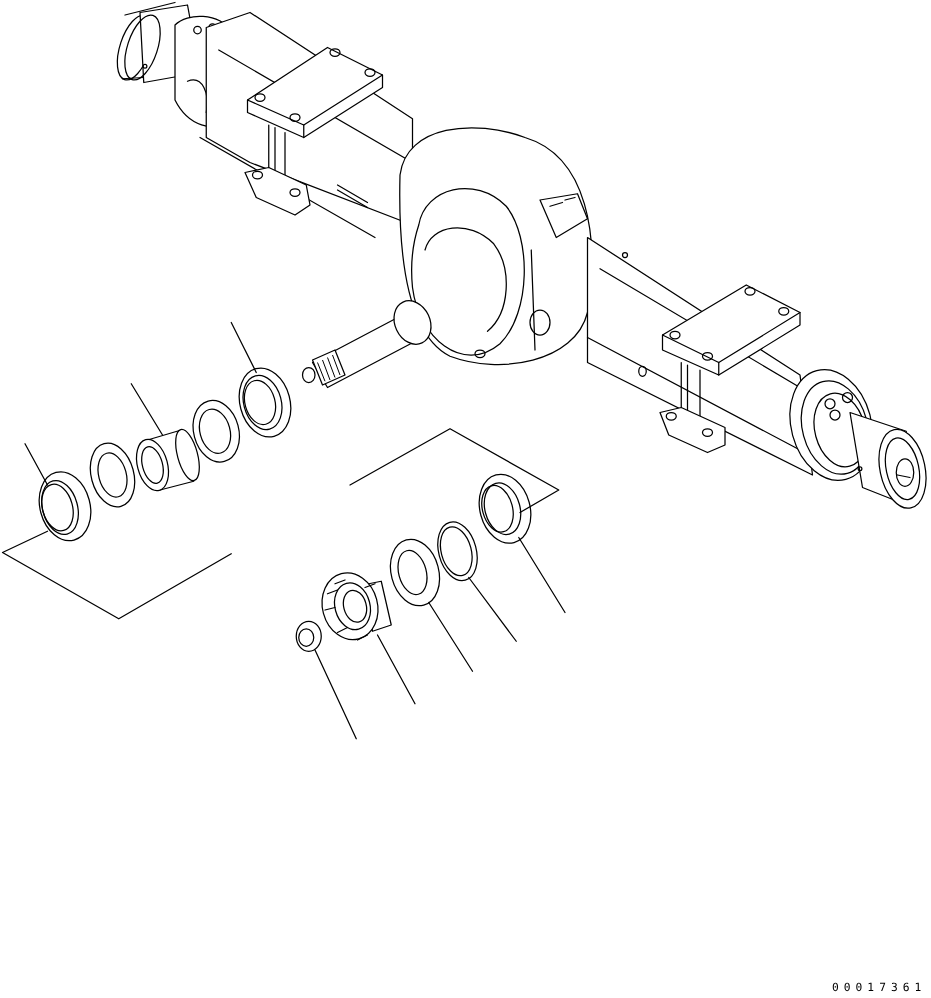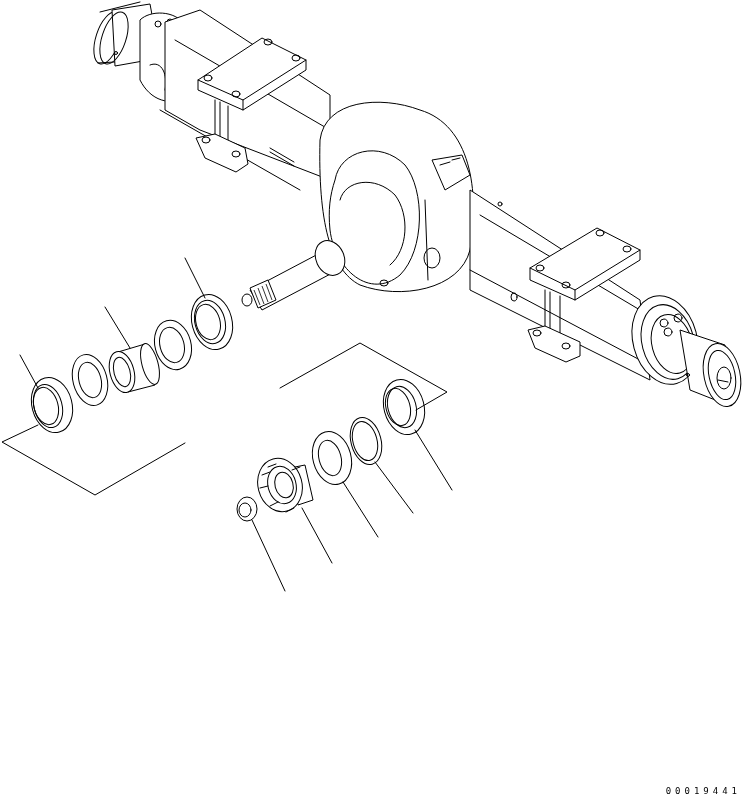--- a/index.html
+++ b/index.html
@@ -169,13 +169,13 @@
     <line class="ln" x1="375" y1="462" x2="413" y2="513"></line>
     <line class="ln" x1="343" y1="482" x2="378" y2="537"></line>
     <line class="ln" x1="302" y1="508" x2="332" y2="563"></line>
     <line class="ln" x1="252" y1="520" x2="285" y2="591"></line>
   </g>
 
   <polyline class="ln" points="38,425 2,442 95,495 185,443"></polyline>
   <polyline class="ln" points="280,388 360,343 447,392 416,410"></polyline>
 </svg>
 
-<div class="drawing-no">00019441</div>
+<div class="drawing-no">00017361</div>
 
 </body></html>

